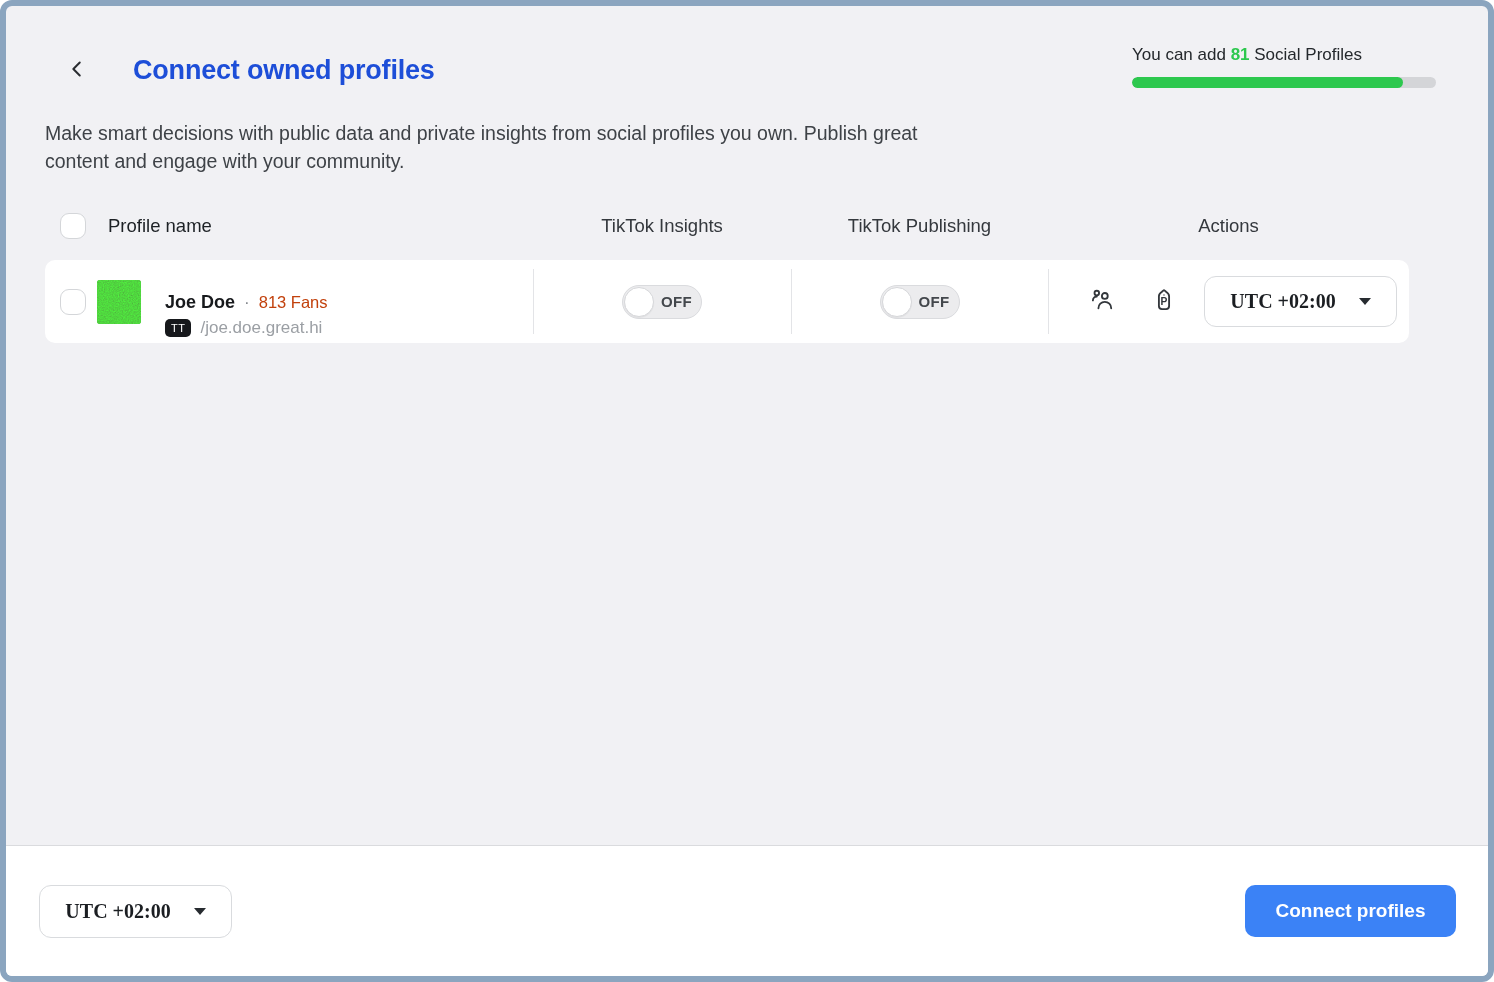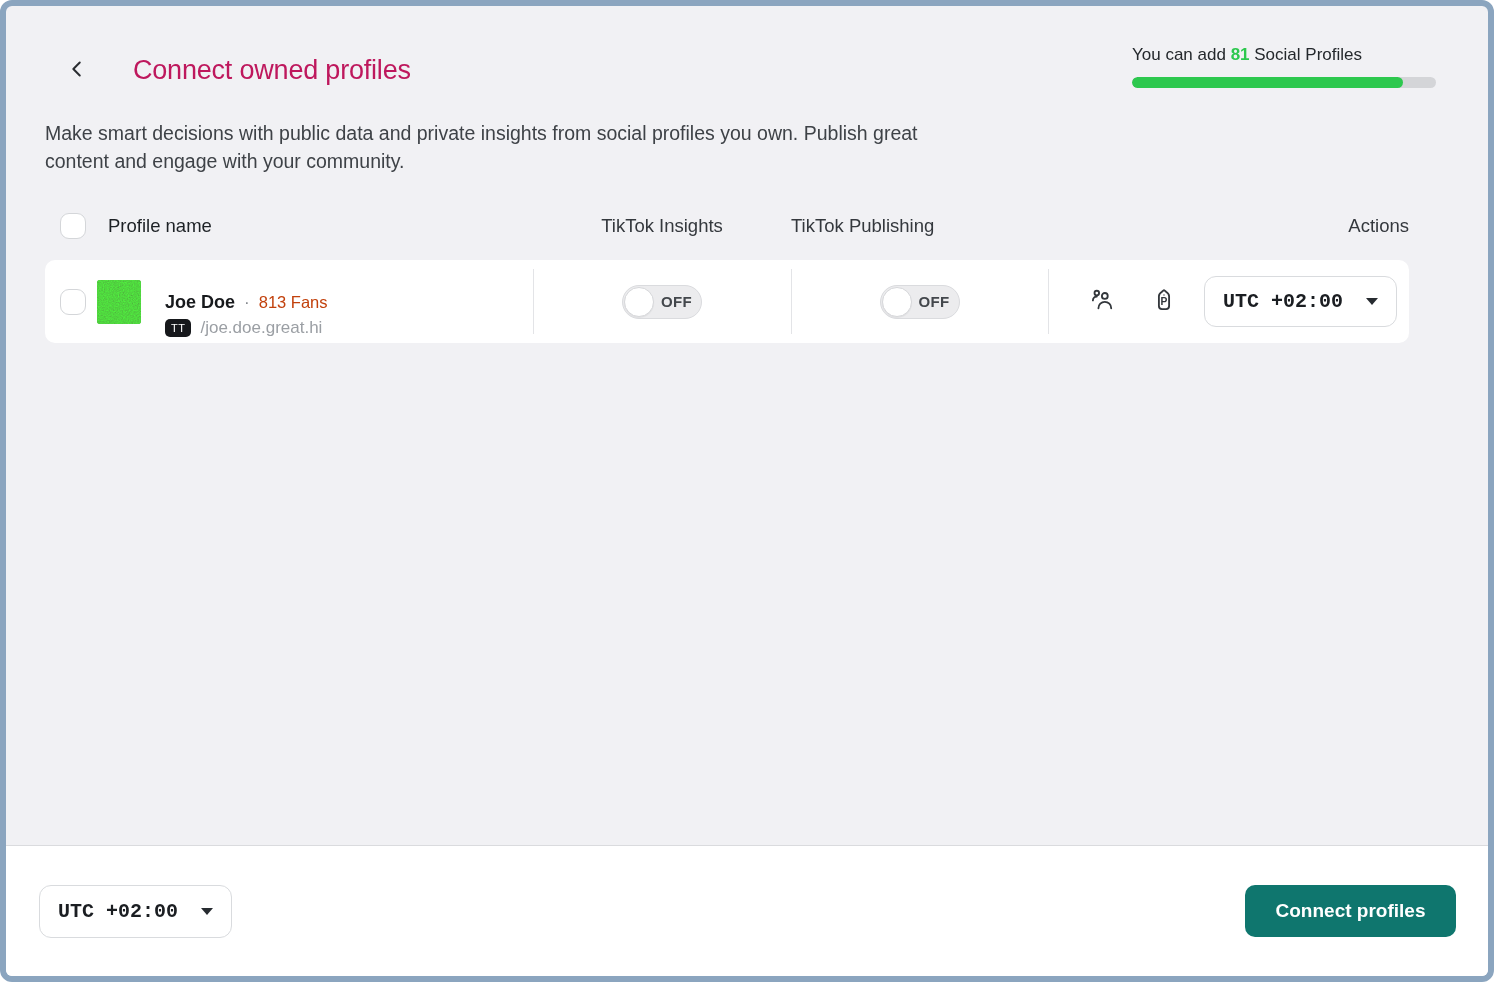--- a/index.html
+++ b/index.html
@@ -14,41 +14,41 @@
     background:#f1f1f4;
     overflow:hidden;
   }
 
   
   .title-row { display:flex; align-items:center; padding-top:48px; padding-left:33px; }
   .back-btn {
     width:32px; height:32px; display:flex; align-items:center; justify-content:center;
     margin-left:22px; cursor:pointer; background:none; border:none;
   }
-  .page-title { margin-left:40px; font-size:27px; font-weight:400; color:#be185d; letter-spacing:-0.2px; }
+  .page-title { margin-left:40px; font-size:27px; font-weight:700; color:#1d4ed8; letter-spacing:-0.2px; }
 
   .capacity { position:absolute; top:39px; right:52px; width:304px; }
   .capacity-text { font-size:17px; color:#24282c; white-space:nowrap; }
   .capacity-count { color:#2dc84e; font-weight:700; }
   .progress-track {
     margin-top:12px; width:304px; height:11px; border-radius:6px; background:#d4d5d8; overflow:hidden;
   }
   .progress-fill { height:100%; border-radius:6px; background:#2dc84e; }
 
   .description {
     margin:33px 0 0 39px; width:940px;
     font-size:19.5px; line-height:28px; color:#3e4247;
   }
 
   
   .thead { margin:38px 0 0 39px; width:1364px; display:flex; align-items:center; }
   .cell-profile { width:488px; display:flex; align-items:center; padding-left:15px; }
   .cell-insights { width:258px; text-align:center; }
-  .cell-publishing { width:257px; }
-  .cell-actions-h { width:361px; text-align:right; }
+  .cell-publishing { width:257px; text-align:center; }
+  .cell-actions-h { width:361px; text-align:center; }
   .th-label { font-size:18.5px; color:#34383d; }
   .th-label.first { color:#1d2125; margin-left:22px; }
 
   .checkbox {
     width:26px; height:26px; border-radius:9px; background:#fff;
     border:1.5px solid #d4d6d9; cursor:pointer; flex:0 0 auto;
   }
 
   .row-card {
     position:relative; margin:21px 0 0 39px; width:1364px; height:83px;
@@ -86,38 +86,38 @@
     flex:1; display:flex; align-items:center; justify-content:flex-end; padding-right:12px;
   }
   .icon-btn { background:none; border:none; cursor:pointer; display:flex; align-items:center; justify-content:center; }
   .icon-btn.users { margin-right:36px; }
   .icon-btn.label-tag { margin-right:27px; }
 
   .tz-btn {
     display:inline-flex; align-items:center; justify-content:center; gap:23px;
     min-width:193px; height:51px; background:#fff; border:1px solid #d9dbde;
     border-radius:12px; font-size:20px; font-weight:700; color:#1b1e22;
-    font-family:Liberation Mono, monospace; cursor:pointer; padding:0 18px;
+    font-family:Liberation Serif, serif; cursor:pointer; padding:0 18px;
   }
   .caret-down {
     width:0; height:0; border-left:6px solid transparent; border-right:6px solid transparent;
     border-top:7px solid #272b30;
   }
 
   
   .footer {
     position:absolute; left:0; right:0; bottom:0; height:131px;
     background:#fff; border-top:1px solid #dadbde;
     display:flex; align-items:center; justify-content:space-between;
     padding:0 32px 0 33px;
   }
   .footer .tz-btn { height:53px; }
   .connect-btn {
     width:211px; height:52px; border:none; border-radius:10px;
-    background:#0f766e; color:#fff; font-size:19px; font-weight:700;
+    background:#3b82f6; color:#fff; font-size:19px; font-weight:700;
     font-family:inherit; cursor:pointer;
   }
 </style>
 </head>
 <body>
 
 <div class="frame">
 
   <div class="title-row">
     <button class="back-btn">

